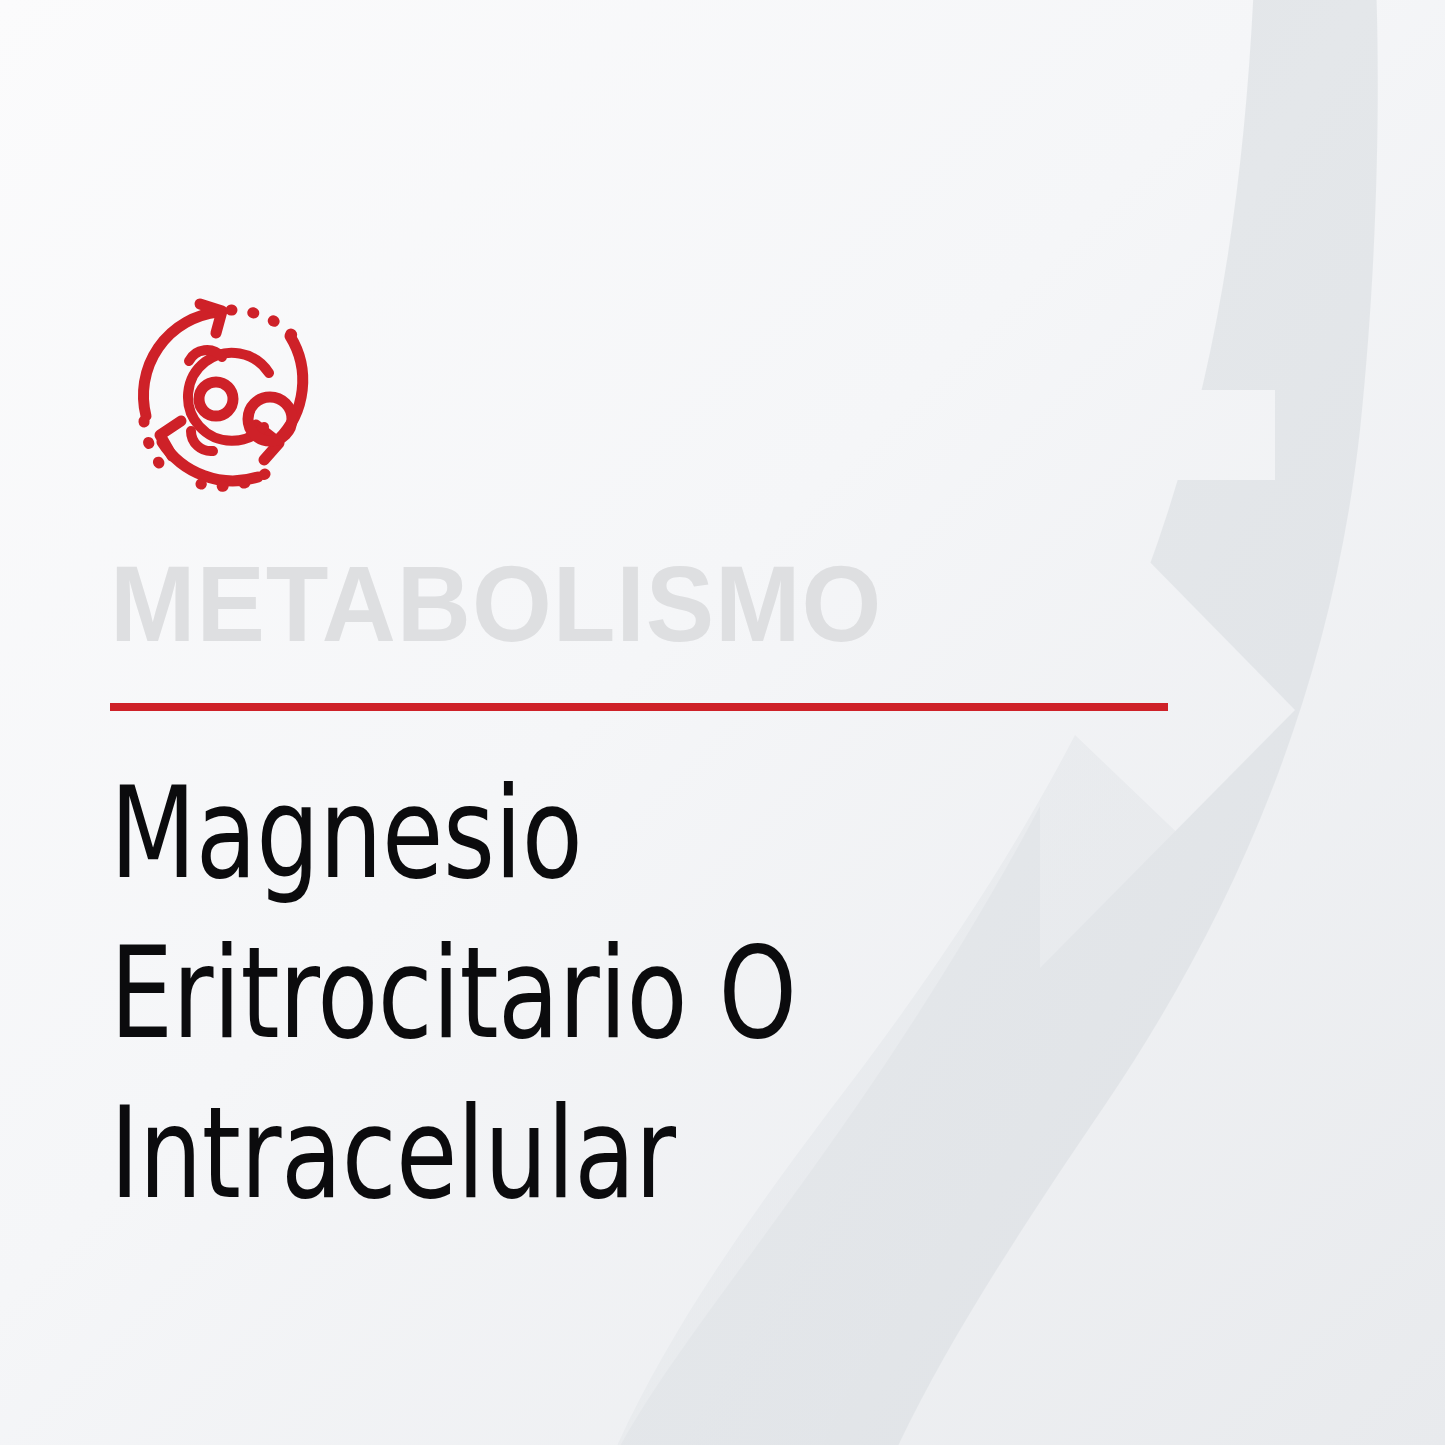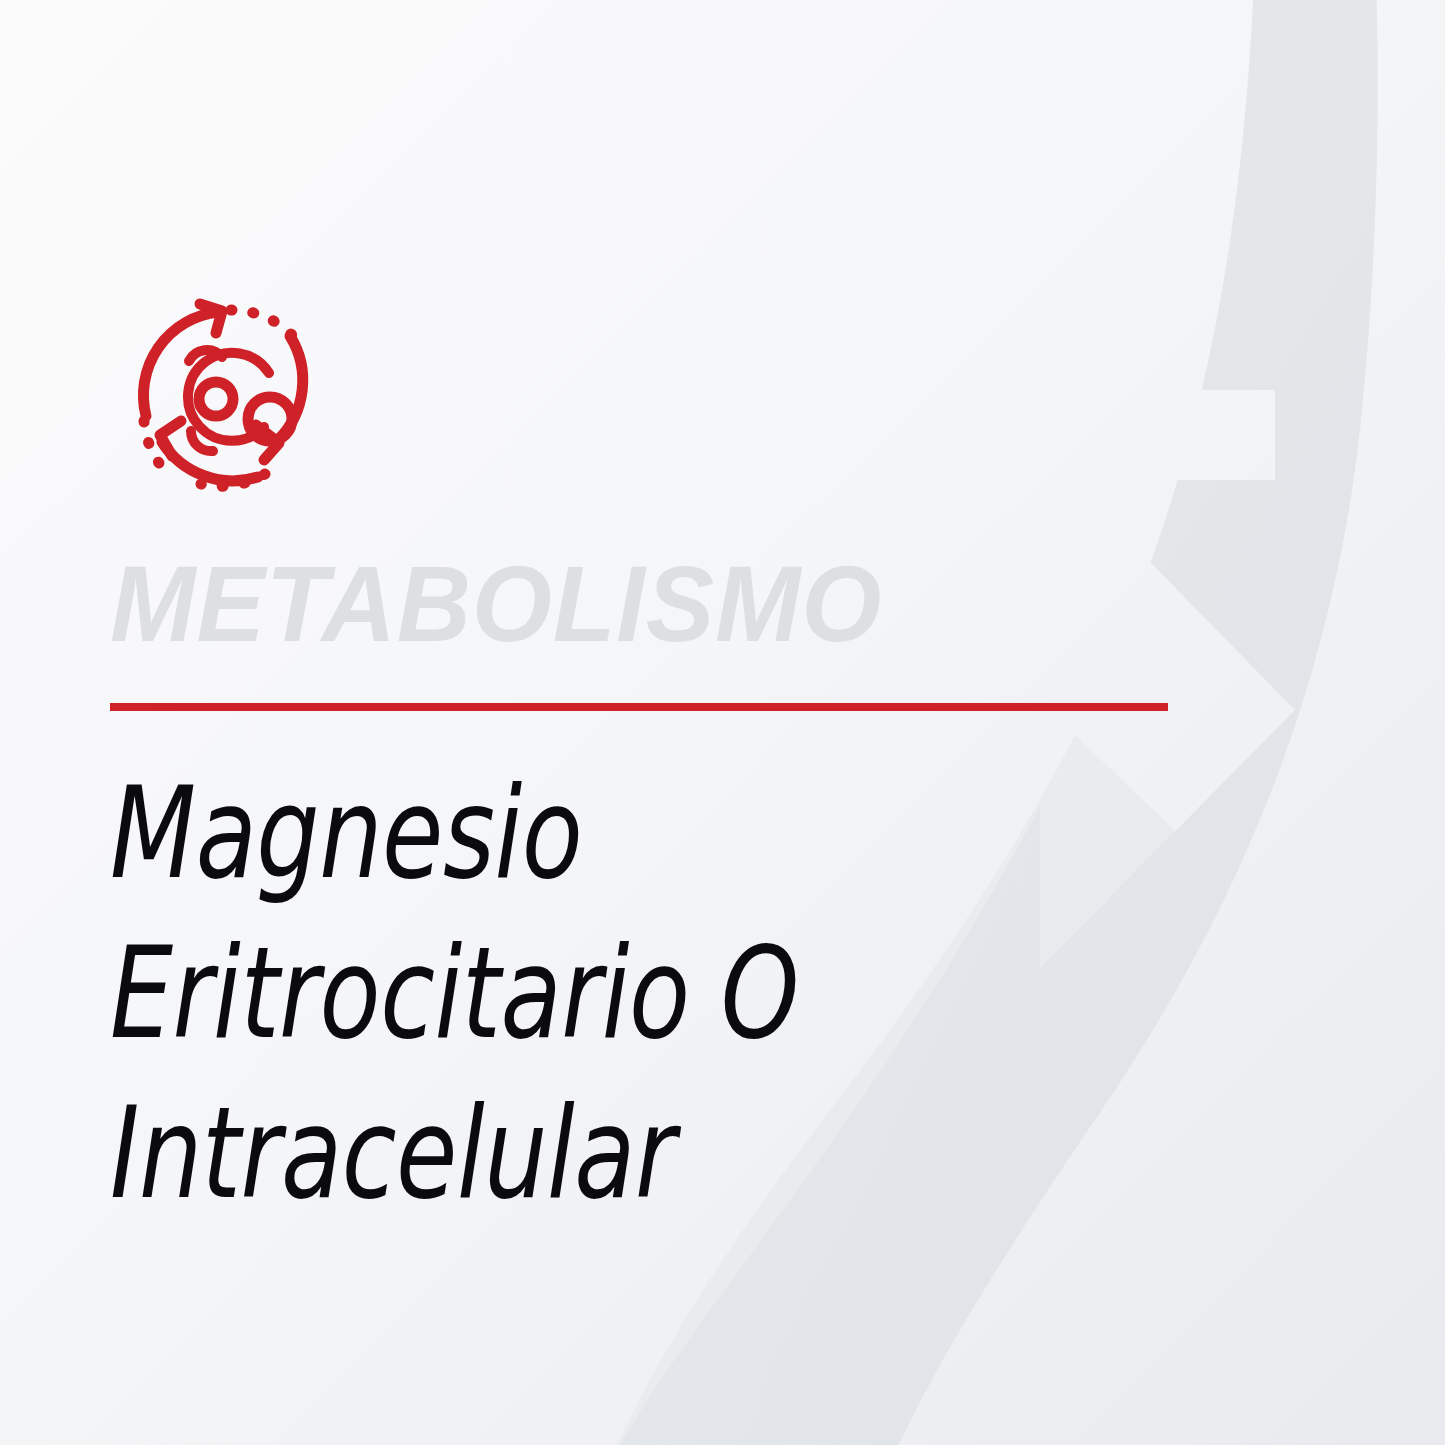--- a/index.html
+++ b/index.html
@@ -30,21 +30,20 @@
     pointer-events:none;
   }
 
   
   #content {
     position:absolute;
     left:110px;
     top:0;
     width:1100px;
     height:1038px;
-    font-style:italic;
   }
 
   
   #brand-icon {
     position:absolute;
     left:8px;
     top:288px;
     width:222px;
     height:222px;
   }

